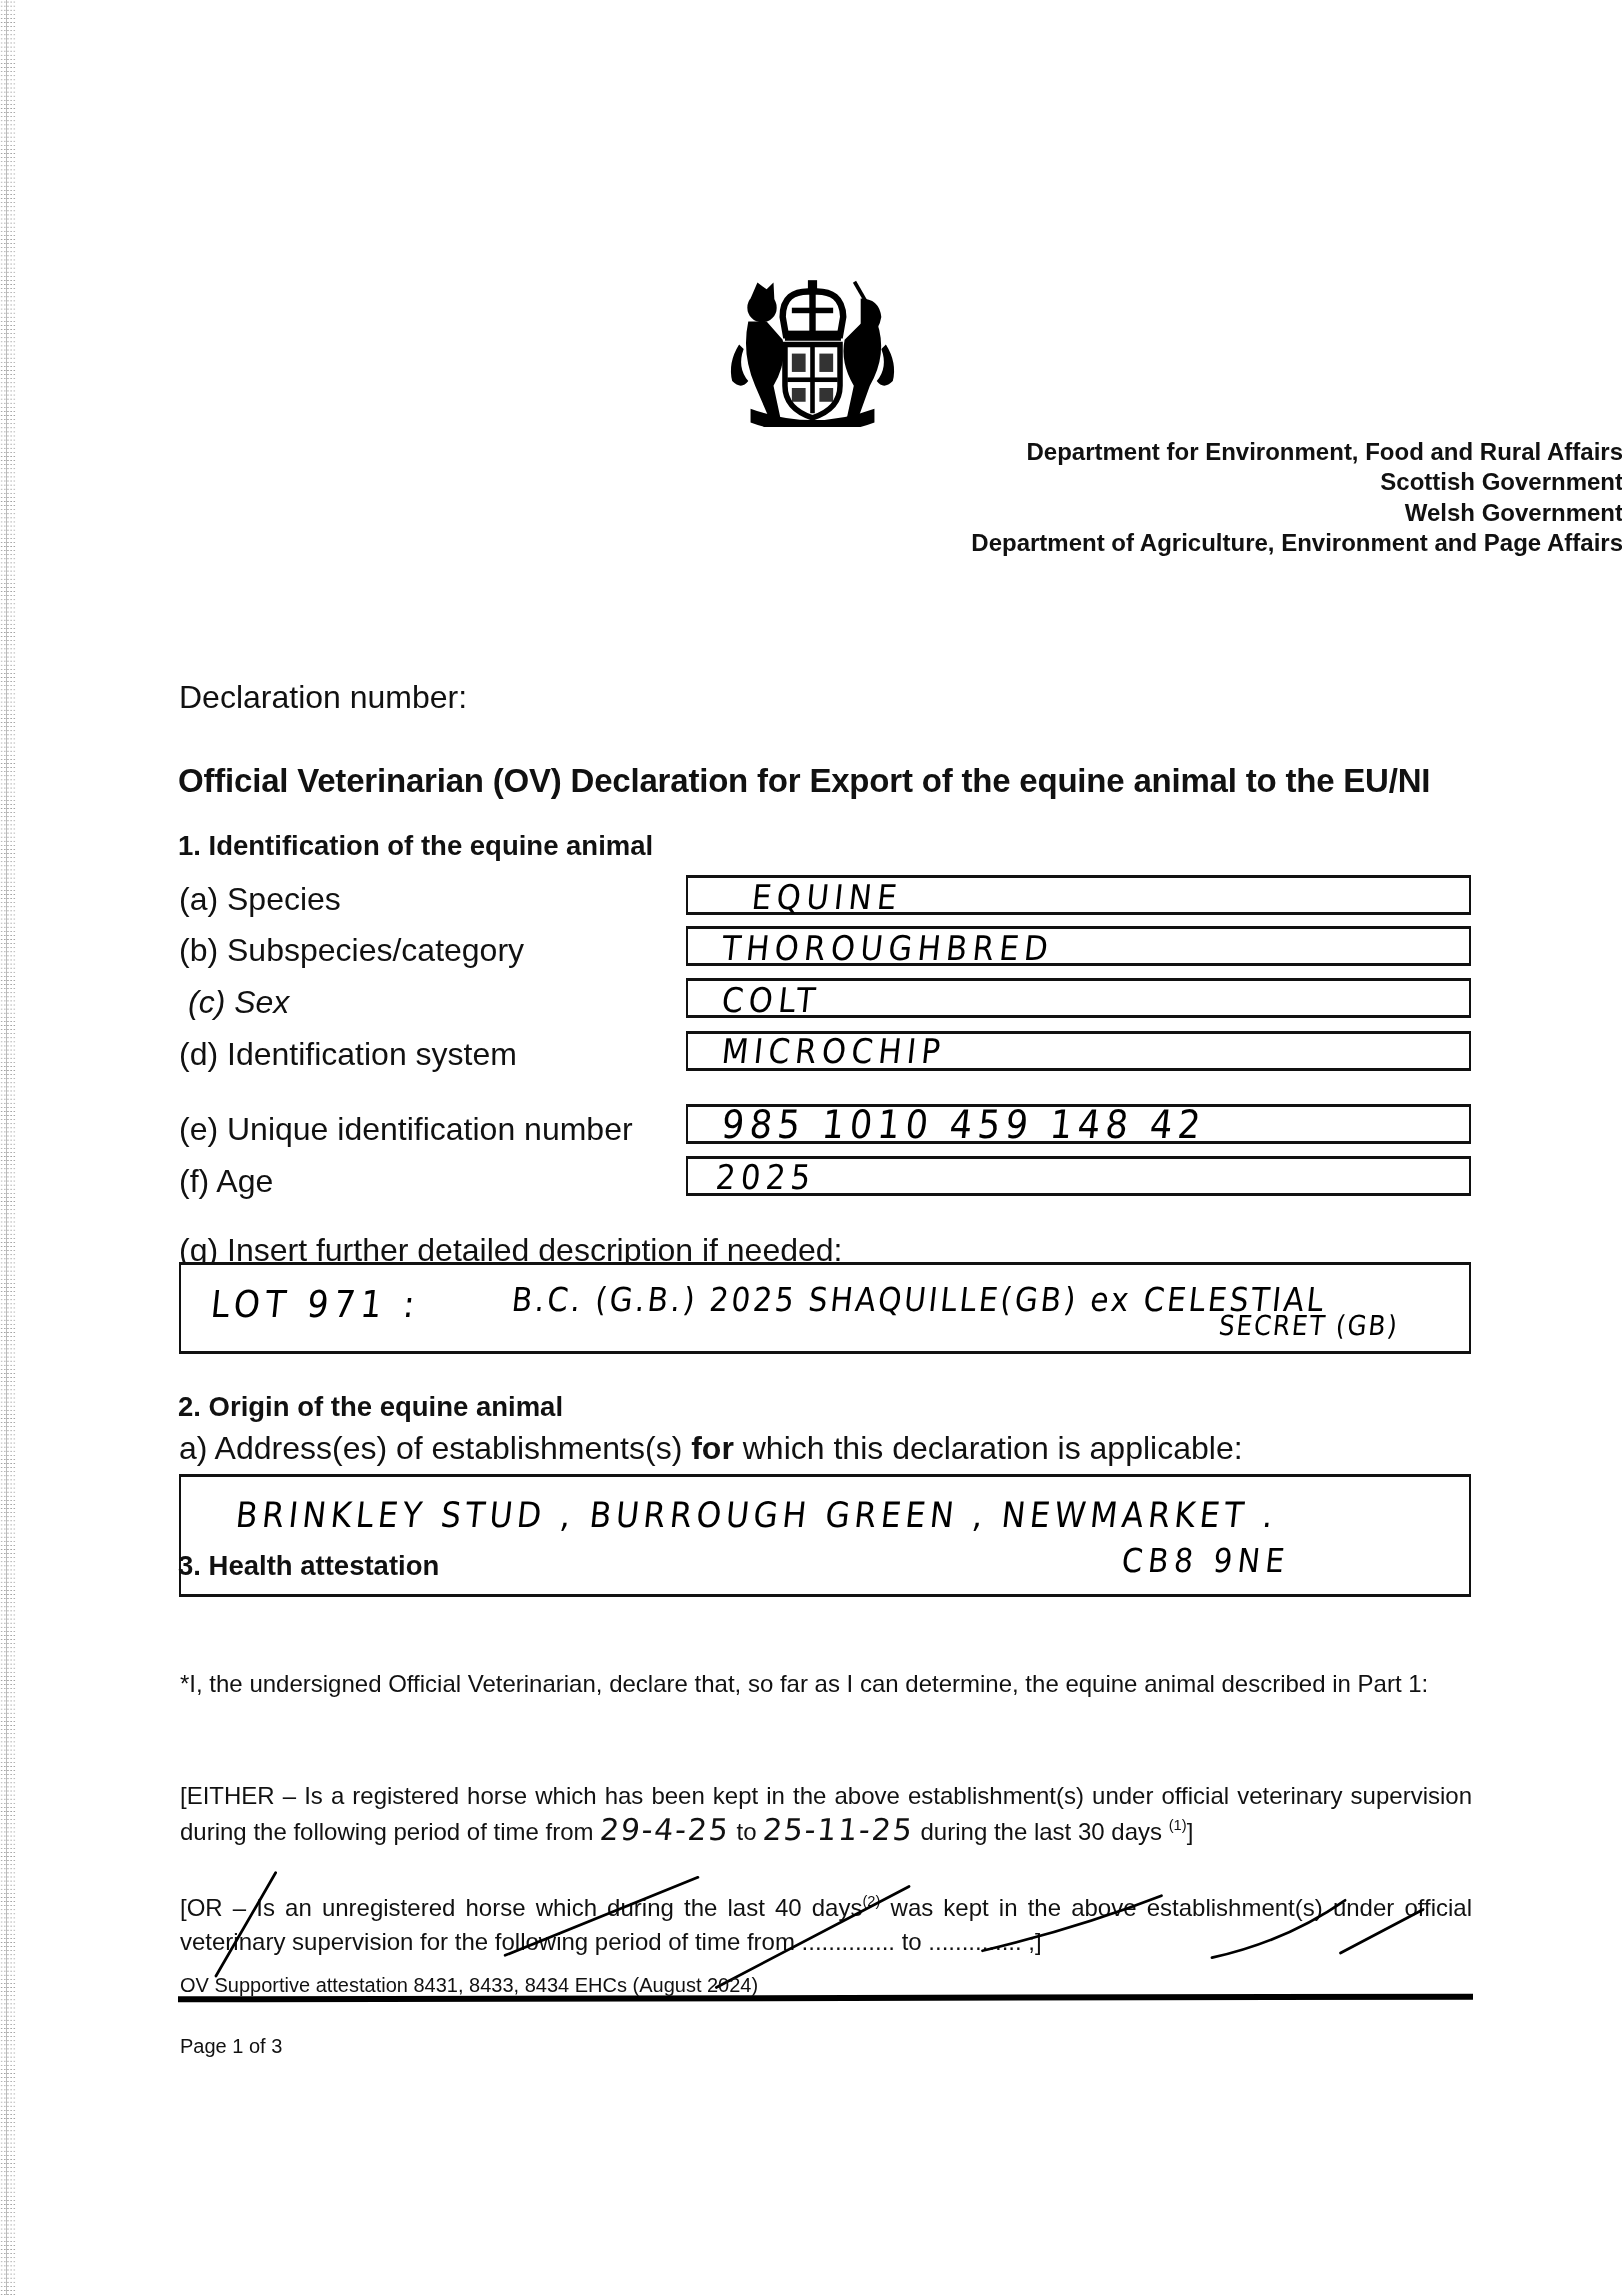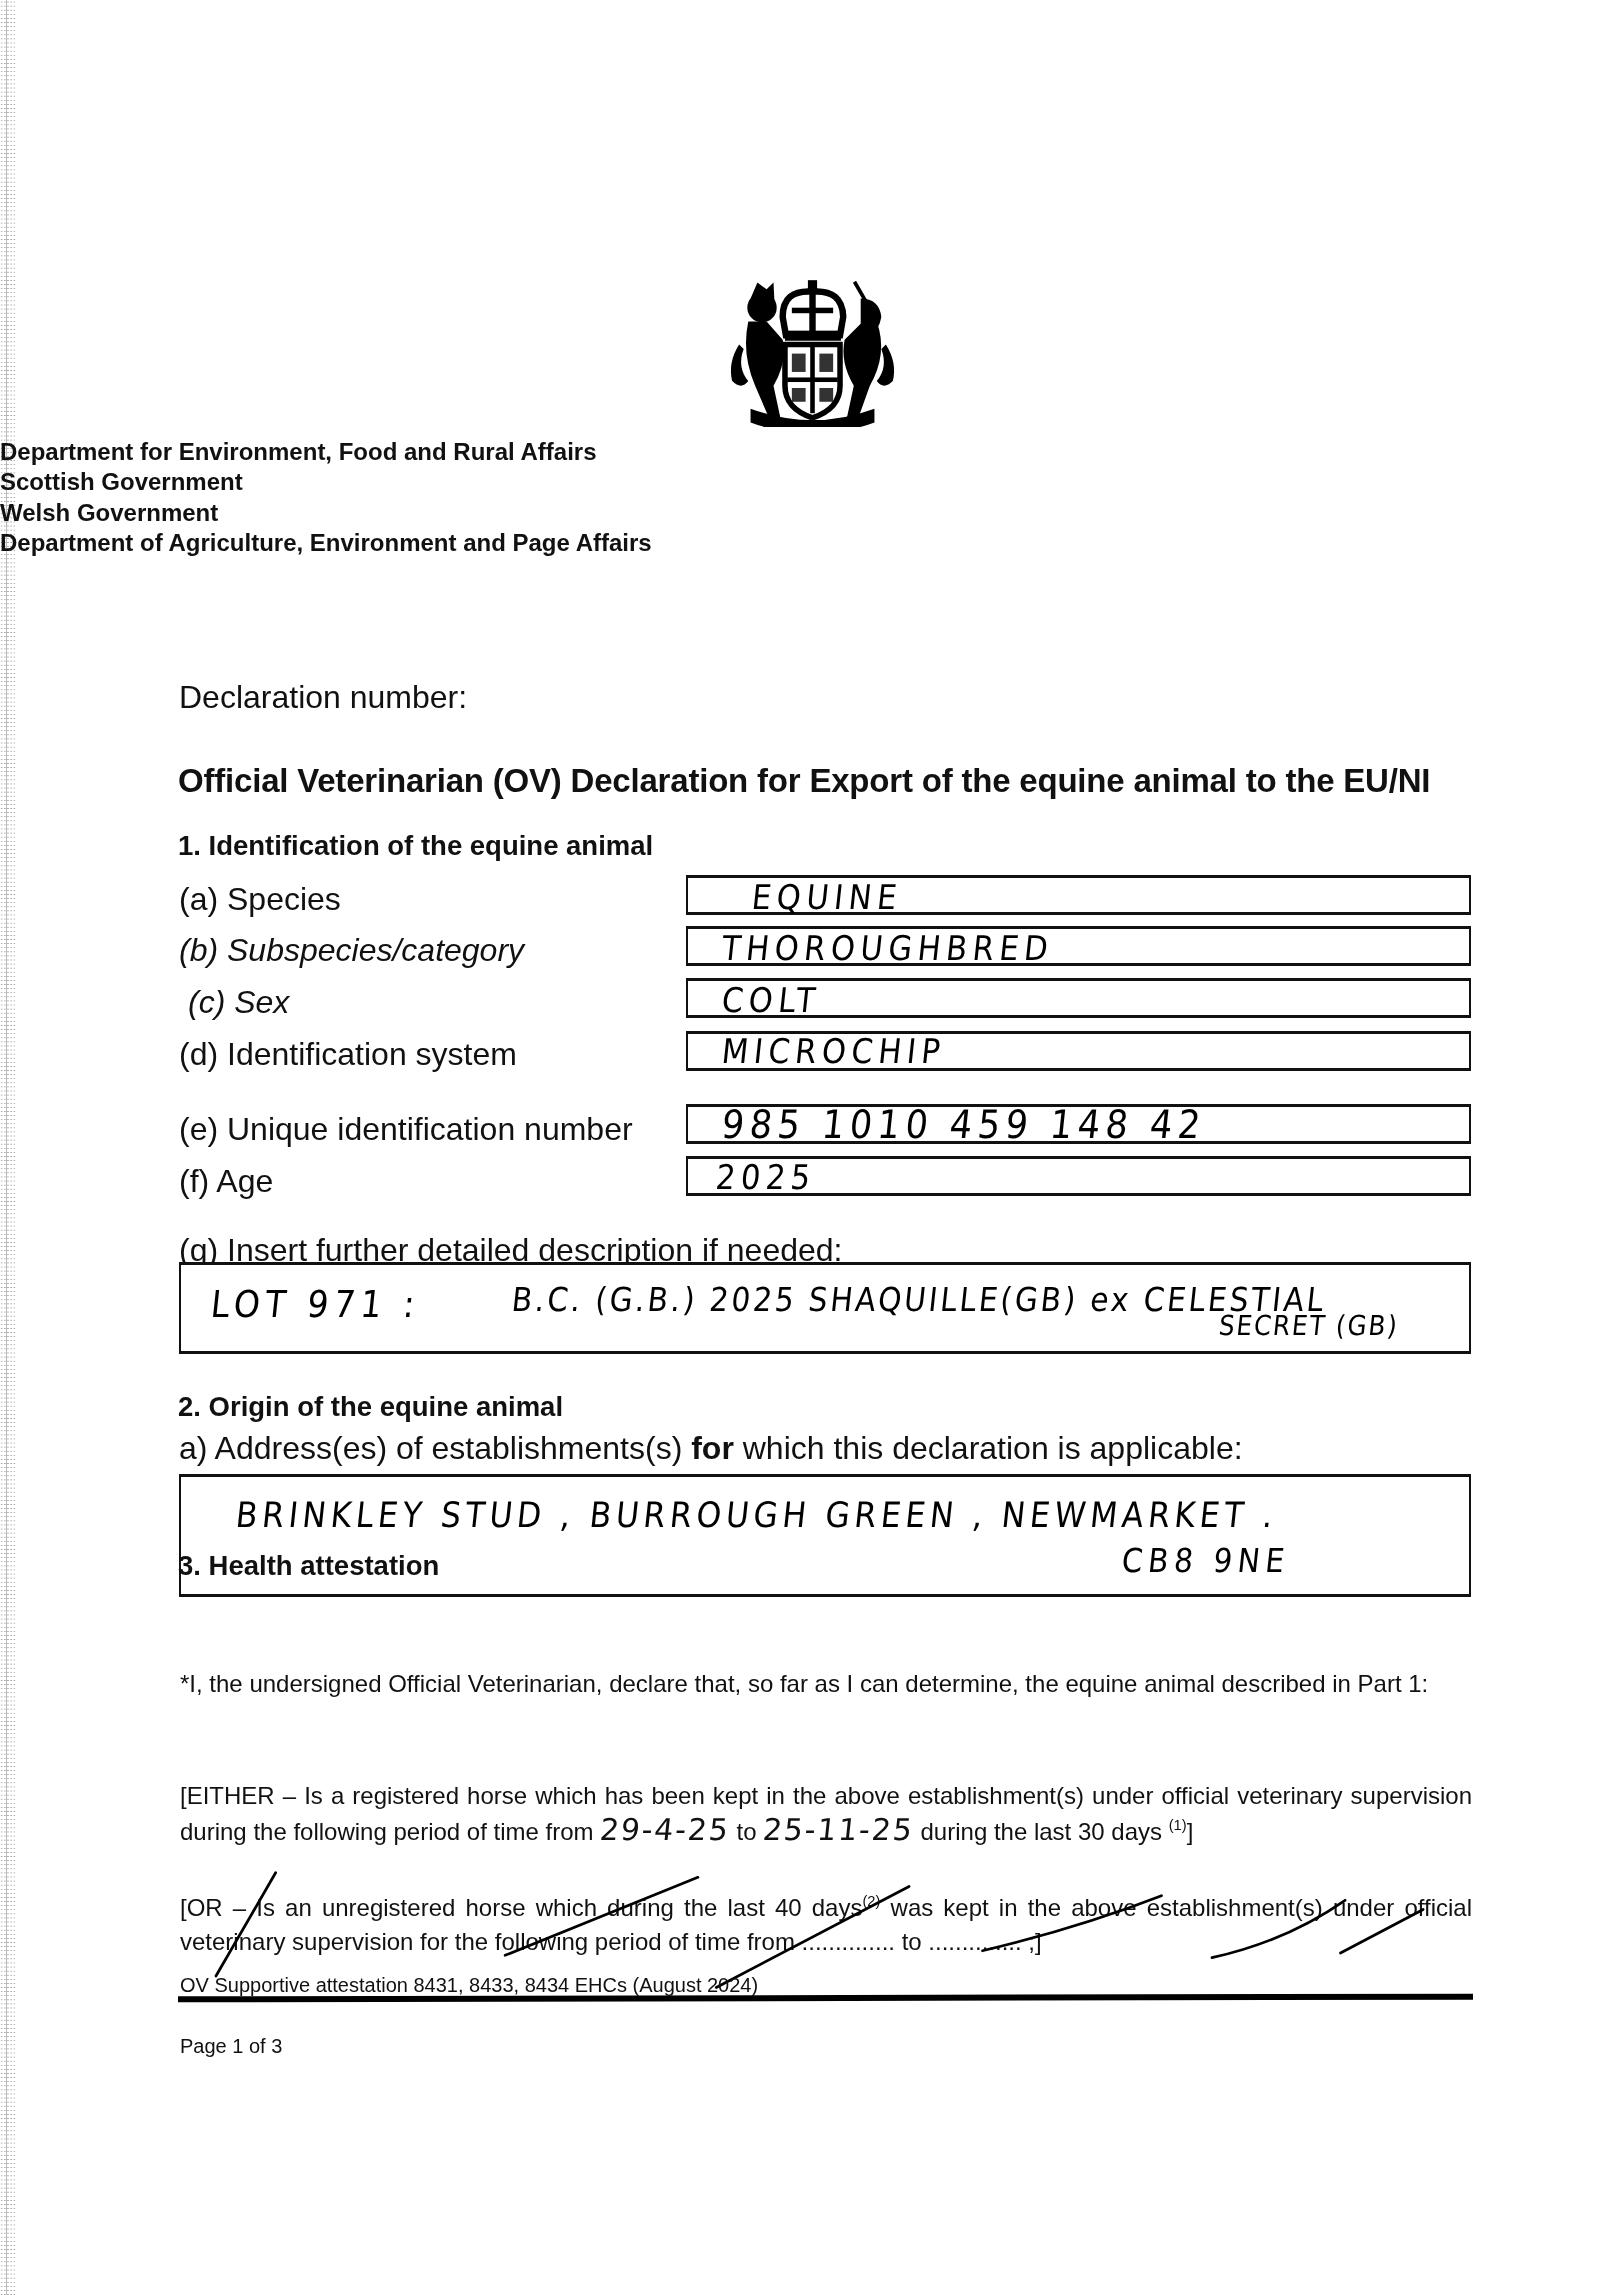--- a/index.html
+++ b/index.html
@@ -3,21 +3,21 @@
 <meta charset="utf-8">
 <style>
   html, body { margin: 0; padding: 0; background: #ffffff; }
   body { width: 1623px; height: 2295px; position: relative; overflow: hidden;
          font-family: "Liberation Sans", sans-serif; color: #111; }
   .scan-edge { position: absolute; left: 0; top: 0; width: 15.6px; height: 2295px;
     background-image: radial-gradient(#555 0.6px, transparent 0.7px);
     background-size: 3.2px 4.1px; opacity: 0.55; }
   .scan-edge2 { position: absolute; left: 6.4px; top: 0; width: 0.9px; height: 2295px; background: #bbb; }
   .crest { position: absolute; left: 723px; top: 271px; width: 179px; height: 156px; }
-  .org { position: absolute; left: 0; width: 1623px; text-align: left; font-weight: bold; font-size: 24px; line-height: 30px; }
+  .org { position: absolute; left: 0; width: 1623px; text-align: right; font-weight: bold; font-size: 24px; line-height: 30px; }
   .label { position: absolute; font-size: 32px; line-height: 27.5px; white-space: nowrap; }
   .title { position: absolute; left: 178px; top: 762px; font-size: 33px; font-weight: bold; white-space: nowrap; letter-spacing: -0.2px; }
   .h2 { position: absolute; left: 178px; font-size: 27.5px; font-weight: bold; white-space: nowrap; }
   .box { position: absolute; border: 2.3px solid #111; border-top-width: 3.2px; border-bottom-width: 3.2px; box-sizing: border-box; background: #fff; }
   .hand { position: absolute; font-family: "DejaVu Sans", sans-serif; font-weight: normal; font-size: 34px; letter-spacing: 5.5px; color: #000; white-space: nowrap; transform: skewX(-6deg); font-stretch: condensed; }
   .para { position: absolute; left: 180px; width: 1292px; font-size: 24px; line-height: 34px; text-align: justify; }
   .hand-inline { font-family: "DejaVu Sans", sans-serif; font-size: 30px; letter-spacing: 1.8px; display: inline-block; transform: skewX(-6deg); }
   sup { font-size: 14.7px; vertical-align: 10px; line-height: 0; }
   .rule { position: absolute; left: 178px; width: 1295px; height: 6.4px; background: #000; transform: rotate(-0.12deg); }
   .footer { position: absolute; left: 180px; font-size: 20px; line-height: 26px; white-space: nowrap; }
@@ -72,21 +72,21 @@
 
 <div class="h2" style="top:830px;">1. Identification of the equine animal</div>
 
 <div>
   <div class="label" style="left:179px; top:886px;">(a) Species</div>
   <div class="box" style="left:686px; top:875px; width:785px; height:40px;">
     <span class="hand" style="left:64px; top:-0.9px;">EQUINE</span>
   </div>
 </div>
 <div>
-  <div class="label" style="left:179px; top:937px;font-style:italic;">(b) Subspecies/category</div>
+  <div class="label" style="left:179px; top:937px;">(b) Subspecies/category</div>
   <div class="box" style="left:686px; top:926px; width:785px; height:40px;">
     <span class="hand" style="left:34px; top:-0.9px;">THOROUGHBRED</span>
   </div>
 </div>
 <div>
   <div class="label" style="left:188px; top:989px;font-style:italic;">(c) Sex</div>
   <div class="box" style="left:686px; top:978px; width:785px; height:40px;">
     <span class="hand" style="left:34px; top:-0.9px;">COLT</span>
   </div>
 </div>

